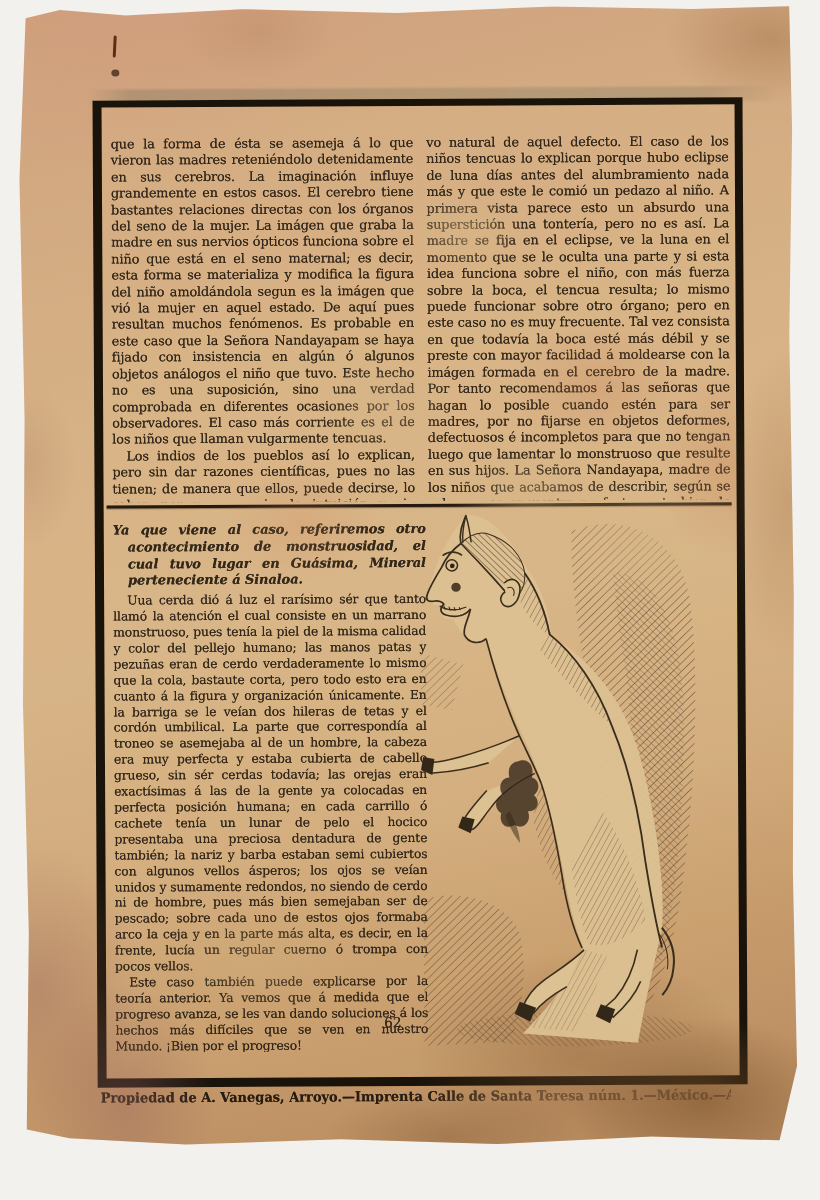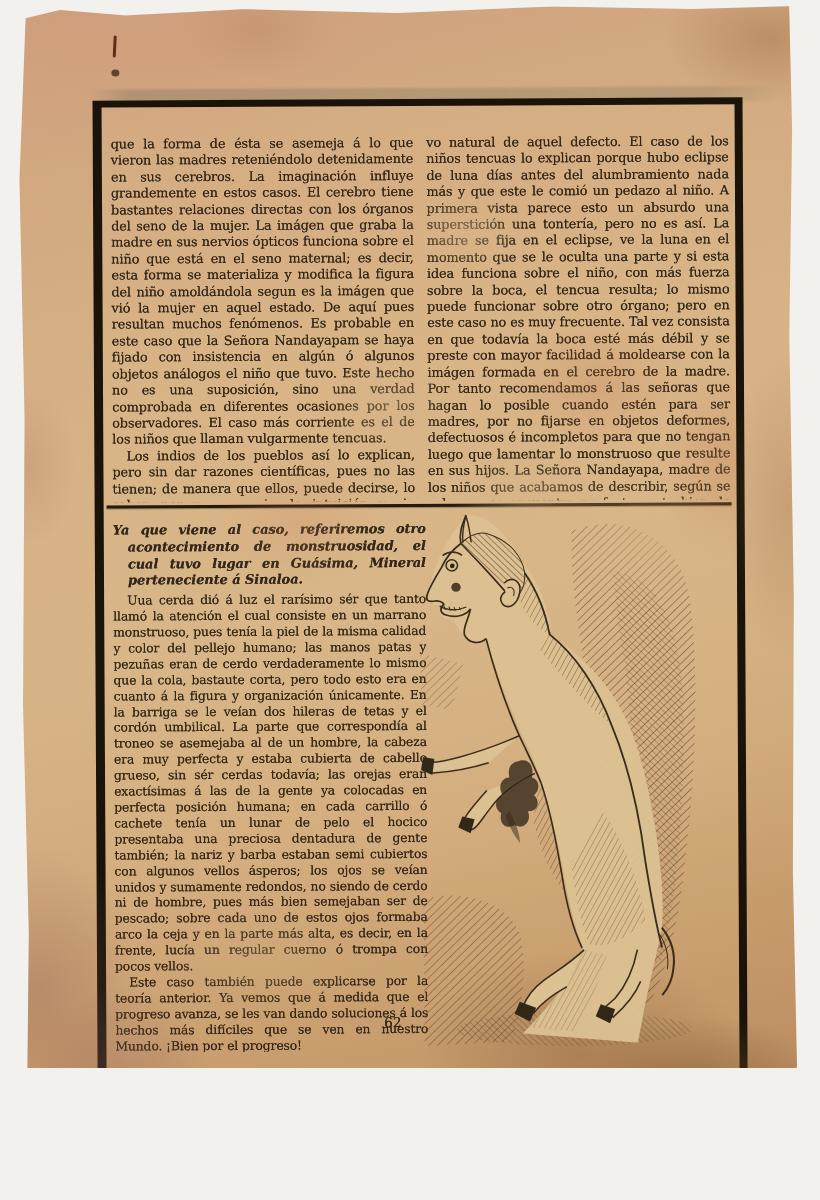--- a/index.html
+++ b/index.html
@@ -1,18 +1,18 @@
 <!DOCTYPE html>
 <html><head>
 <meta charset="utf-8">
 <style>
   html,body{margin:0;padding:0;}
   body{width:820px;height:1200px;background:#f2f1ed;overflow:hidden;
        font-family:"DejaVu Serif","Liberation Serif",serif;}
-  .stage{position:relative;width:820px;height:1068px;overflow:hidden;}
+  .stage{position:relative;width:820px;height:1200px;overflow:hidden;}
 
   
   .paper{position:absolute;left:20px;top:6px;width:776px;height:1142px;
     background:
       radial-gradient(ellipse 300px 200px at 20% 3%, rgba(210,150,120,.25), transparent 70%),
       linear-gradient(168deg,#cf9f7d 0%,#d2a981 14%,#d7b286 34%,#d7b487 52%,#d2ab7d 68%,#c69a6b 82%,#b78a5e 100%);
     transform:rotate(-0.3deg);
     clip-path:polygon(1.1% .9%,5.5% .2%,14% .7%,29% .2%,49% .6%,69% .1%,87% .4%,99.5% .2%,99.8% 11%,99.3% 29%,99.7% 52%,99.4% 76%,99.8% 93%,97.5% 99.5%,81% 99.1%,61% 99.7%,41% 99.2%,21% 99.6%,6% 99.0%,.5% 98.2%,.9% 81%,.3% 61%,.7% 36%,.2% 15%);
     box-shadow:3px 5px 14px rgba(60,50,40,.35);}
   .paper .stains{position:absolute;inset:0;pointer-events:none;background:

